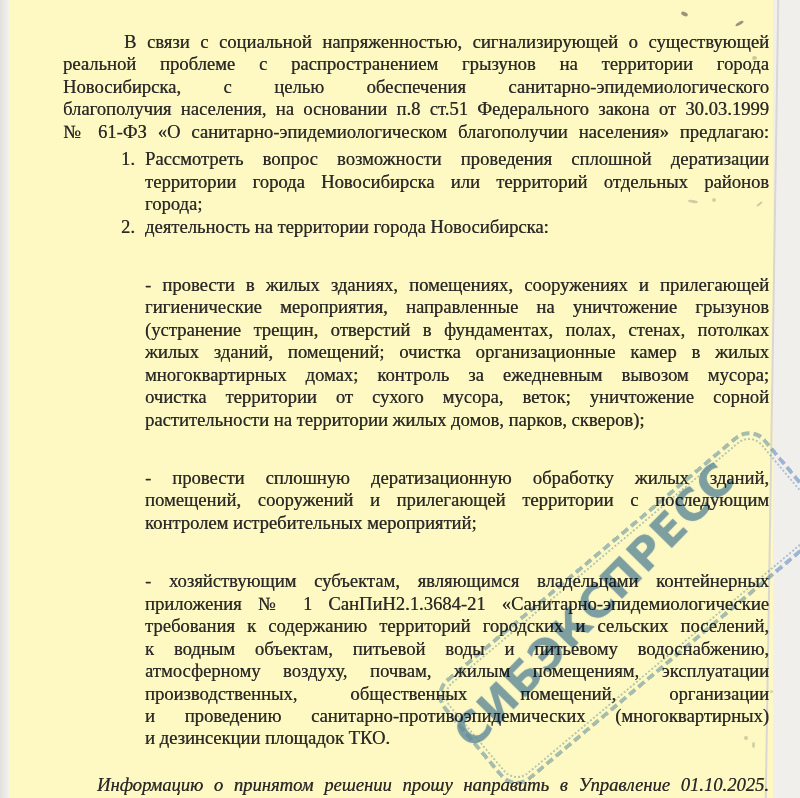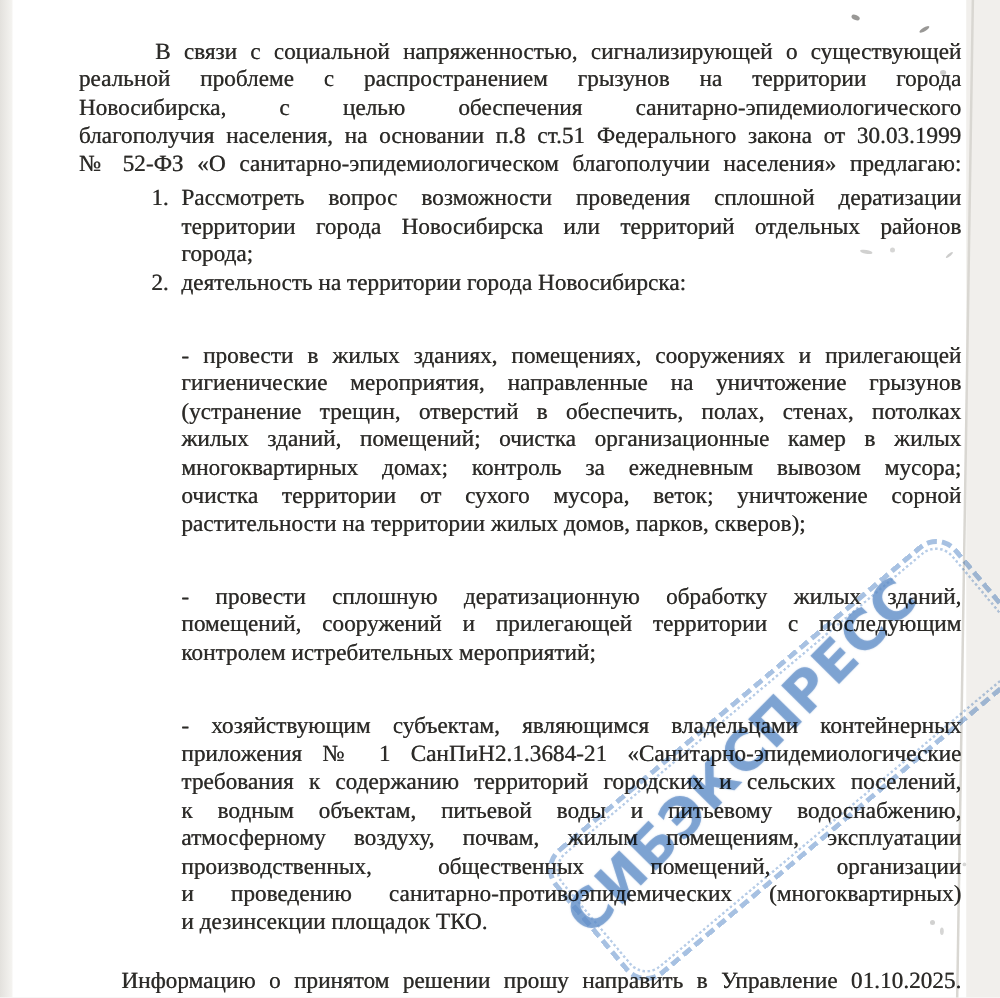--- a/index.html
+++ b/index.html
@@ -5,21 +5,21 @@
   html,body{margin:0;padding:0;}
   body{
     width:800px;height:798px;
     background:#eceae7;
     font-family:"Liberation Serif", serif;
     position:relative;
     overflow:hidden;
   }
   .page{
     position:absolute;inset:0;
-    background:#ffffff;
+    background:#fef9c3;
   }
   
   .edge-left{
     position:absolute;left:0;top:0;width:10px;height:798px;
     background:linear-gradient(90deg,#e3e1dd,#f5f4f1);
   }
   .edge-right-line{
     position:absolute;left:771px;top:-4px;width:2px;height:810px;
     background:#d9d7d2;transform:rotate(0.9deg);
   }
@@ -42,21 +42,21 @@
     overflow:visible;
   }
   .line.j{white-space:normal;text-align-last:justify;}
   .jl .line:last-child{white-space:normal;text-align-last:justify;}
   .indent-first .line:first-child{text-indent:61px;}
   .li{position:relative;padding-left:82px;}
   .li .num{position:absolute;left:58px;top:0;}
   .li-first{margin-top:5px;}
   .sub{padding-left:82px;margin-top:36px;}
   .closing{margin-top:24px;}
-  .closing .line:first-child{text-indent:34px;}
+  .closing .line:first-child{text-indent:34px;font-style:italic;}
   
   .stamp{position:absolute;inset:0;mix-blend-mode:multiply;pointer-events:none;}
   .stamp-border{
     position:absolute;left:633px;top:608px;width:413px;height:124px;
     transform:translate(-50%,-50%) rotate(-40deg);
     border:4px dashed rgba(95,143,202,.55);
     border-radius:22px;
   }
   .stamp-border-inner{
     position:absolute;inset:2px;
@@ -91,21 +91,21 @@
   <div class="edge-left"></div>
   <div class="edge-right-strip"></div>
   <div class="edge-right-line"></div>
 
   <div class="doc">
     <div class="para indent-first jl">
         <div class="line j">В связи с социальной напряженностью, сигнализирующей о существующей</div>
         <div class="line j">реальной проблеме с распространением грызунов на территории города</div>
         <div class="line j">Новосибирска, с целью обеспечения санитарно-эпидемиологического</div>
         <div class="line j">благополучия населения, на основании п.8 ст.51 Федерального закона от 30.03.1999</div>
-        <div class="line">№ 52-ФЗ «О санитарно-эпидемиологическом благополучии населения» предлагаю:</div>
+        <div class="line">№ 61-ФЗ «О санитарно-эпидемиологическом благополучии населения» предлагаю:</div>
       </div>
 
     <div class="li li-first">
       <span class="num">1.</span>
       <div>
           <div class="line j">Рассмотреть вопрос возможности проведения сплошной дератизации</div>
           <div class="line j">территории города Новосибирска или территорий отдельных районов</div>
           <div class="line">города;</div>
         </div>
     </div>
@@ -113,21 +113,21 @@
     <div class="li">
       <span class="num">2.</span>
       <div>
           <div class="line">деятельность на территории города Новосибирска:</div>
         </div>
     </div>
 
     <div class="sub">
         <div class="line j">- провести в жилых зданиях, помещениях, сооружениях и прилегающей</div>
         <div class="line j">гигиенические мероприятия, направленные на уничтожение грызунов</div>
-        <div class="line j">(устранение трещин, отверстий в обеспечить, полах, стенах, потолках</div>
+        <div class="line j">(устранение трещин, отверстий в фундаментах, полах, стенах, потолках</div>
         <div class="line j">жилых зданий, помещений; очистка организационные камер в жилых</div>
         <div class="line j">многоквартирных домах; контроль за ежедневным вывозом мусора;</div>
         <div class="line j">очистка территории от сухого мусора, веток; уничтожение сорной</div>
         <div class="line">растительности на территории жилых домов, парков, скверов);</div>
       </div>
 
     <div class="sub">
         <div class="line j">- провести сплошную дератизационную обработку жилых зданий,</div>
         <div class="line j">помещений, сооружений и прилегающей территории с последующим</div>
         <div class="line">контролем истребительных мероприятий;</div>

